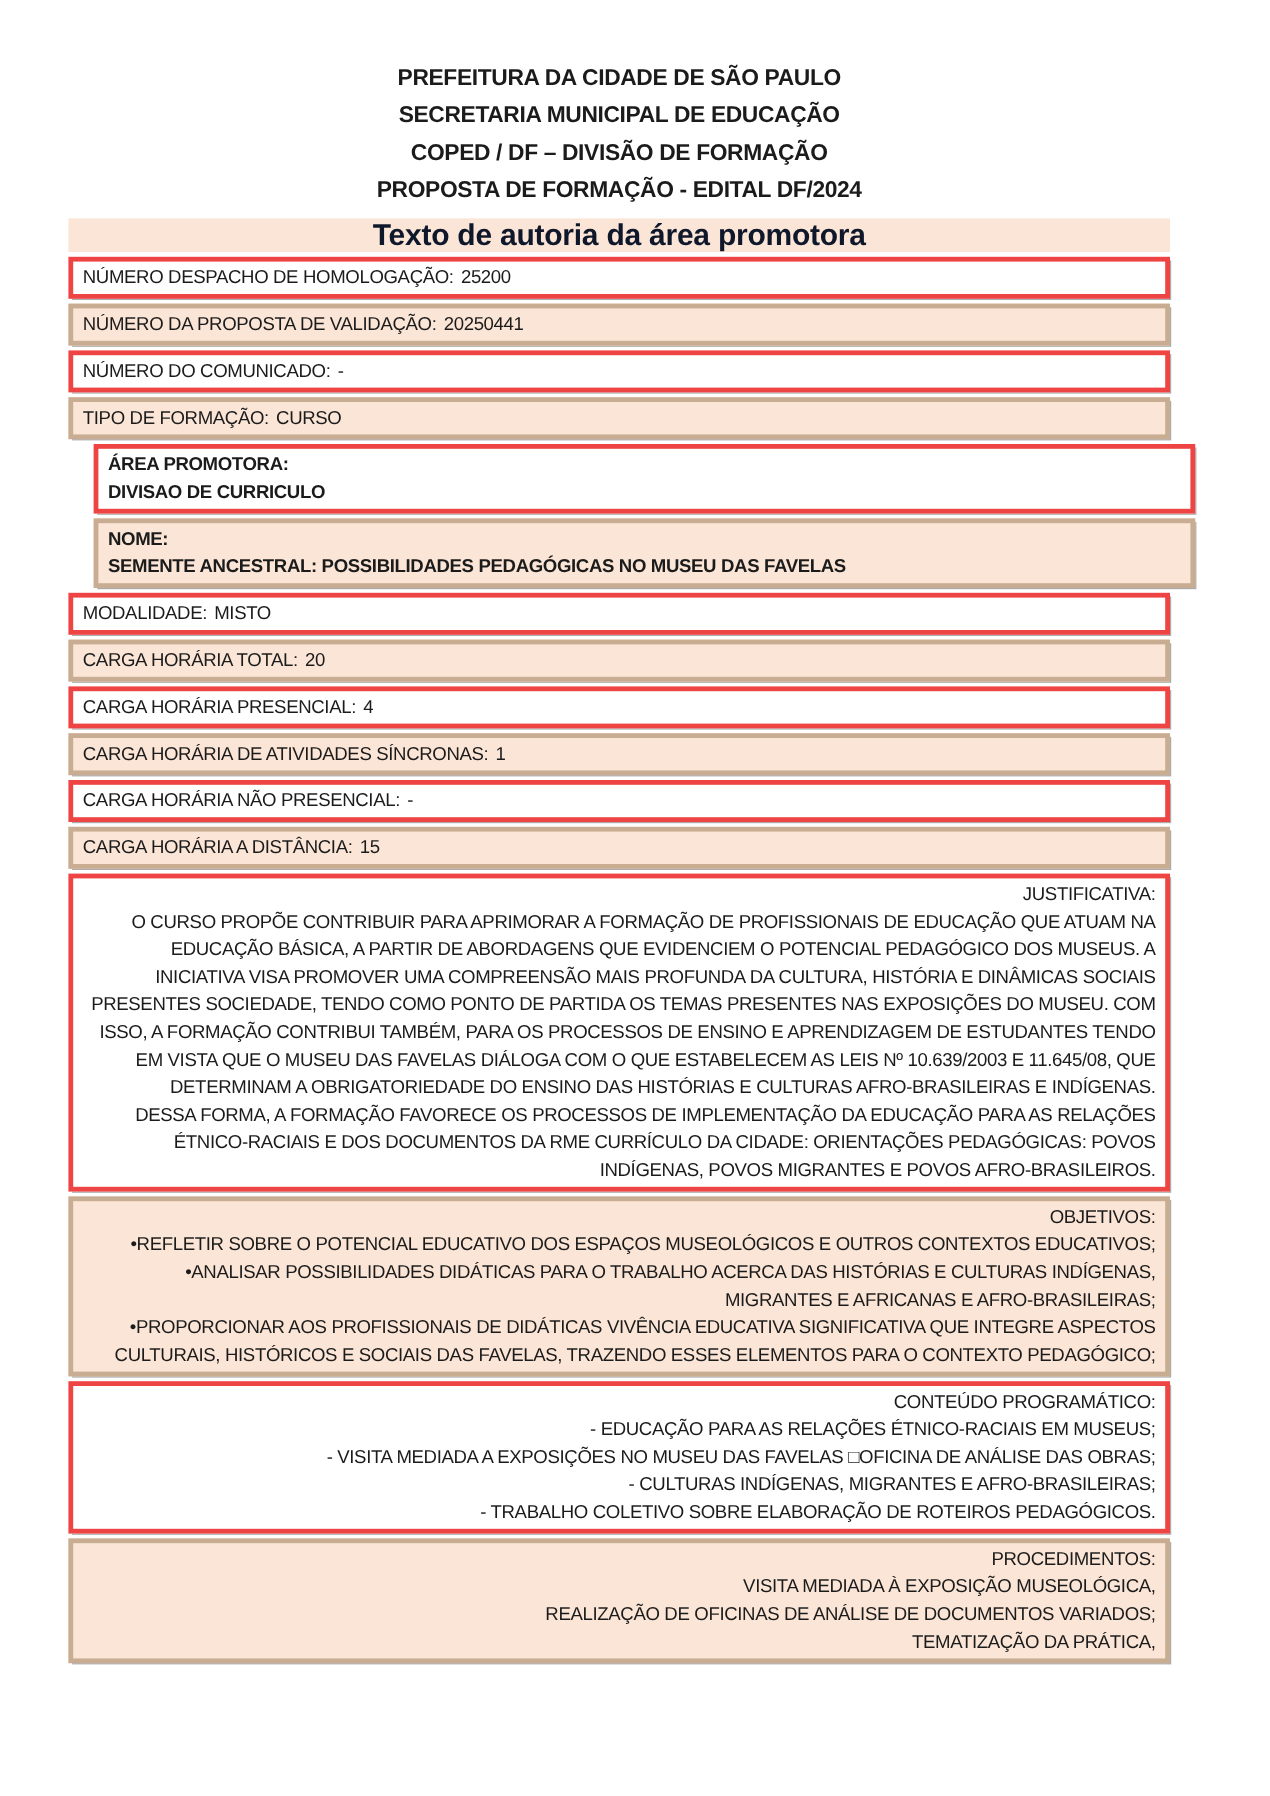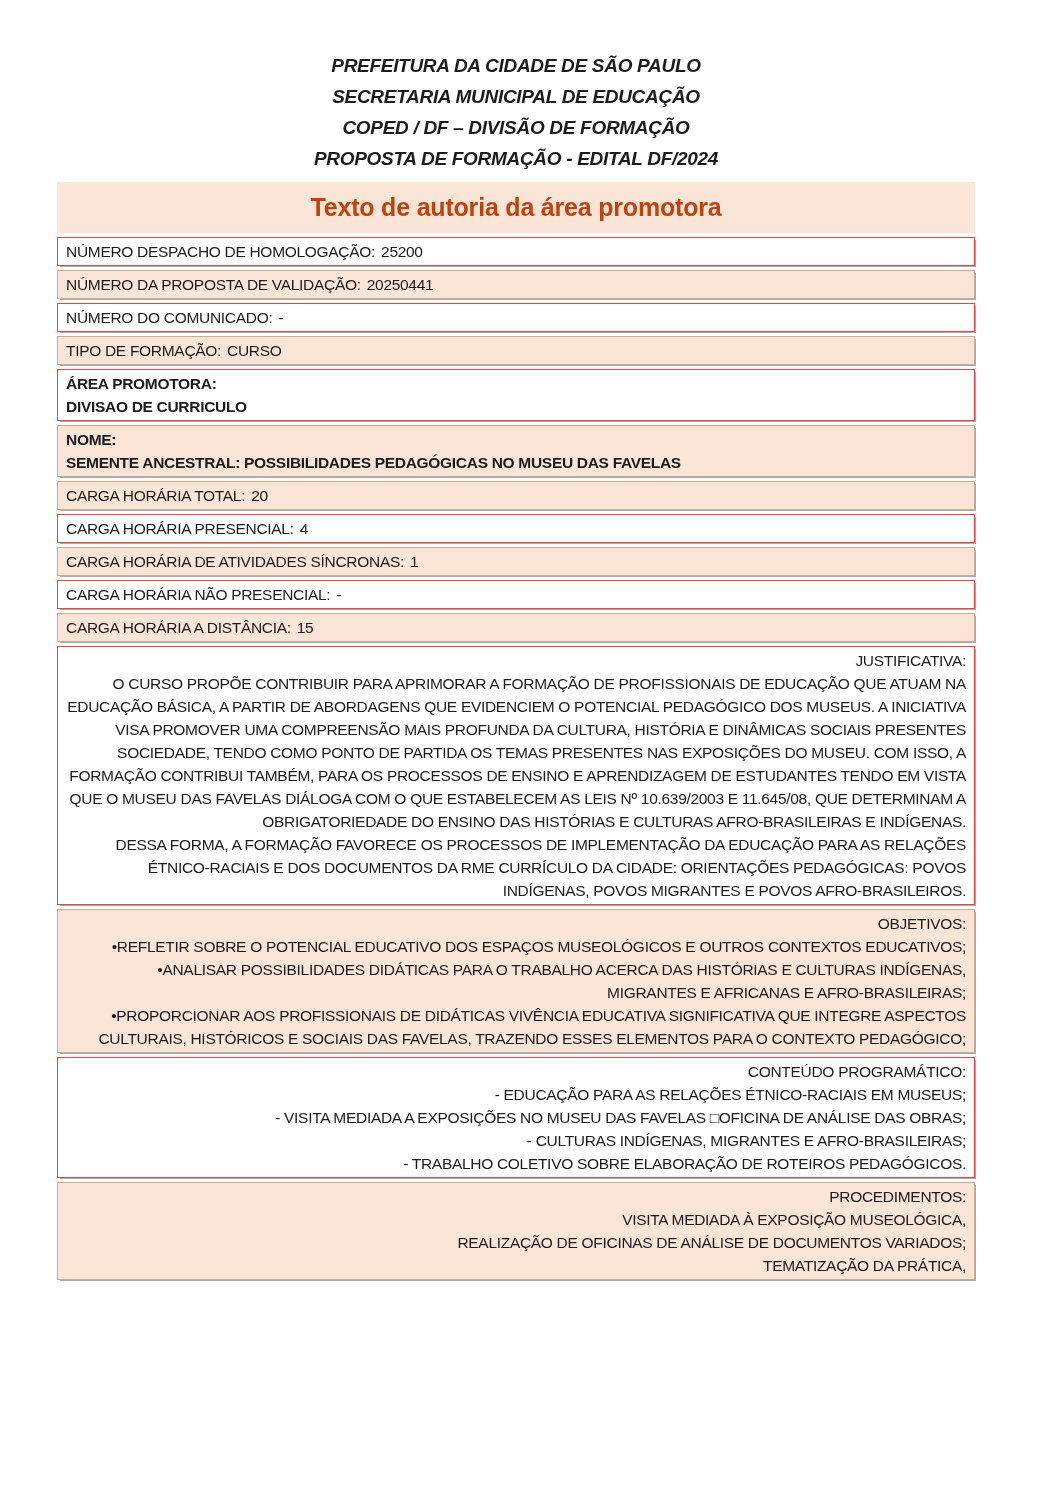--- a/index.html
+++ b/index.html
@@ -18,49 +18,48 @@
     overflow:hidden;
   }
   
   .doc-header .h-line {
     text-align:center;
     font-weight:bold;
     font-size:19px;
     line-height:31px;
     letter-spacing:-0.3px;
     white-space:nowrap;
-    font-style:italic;
   }
   
   .banner {
     margin-top:8px;
-    height:51px;
+    height:28px;
     background:#fbe5d6;
     display:flex; align-items:center; justify-content:center;
     font-weight:bold;
     font-size:25px;
-    color:#c2410c;
+    color:#0f172a;
     letter-spacing:-0.2px;
   }
   
   .row {
     margin-top:4px;
-    border:1px solid #ef4444;
+    border:4px solid #ef4444;
     box-shadow:2px 2px 0 -1px #ababab;
     background:#ffffff;
     padding:2px 8px;
     font-size:15.5px;
     line-height:23px;
     letter-spacing:-0.3px;
   }
   .row.peach {
     background:#fbe5d6;
     border-color:#c9ad92;
   }
-  .row.bold { font-weight:bold; }
+  .row.bold { font-weight:bold;margin-left:21px; }
   .row .val { margin-left:6px; }
   .section .sec-line { min-height:23px;text-align:right; }
   .row, .banner, .doc-header { width:918px; }
 </style>
 </head>
 <body>
 
 <div class="page">
 
   <div class="doc-header">
@@ -93,20 +92,23 @@
   <div class="row bold">
     <div>ÁREA PROMOTORA:</div>
     <div>DIVISAO DE CURRICULO</div>
   </div>
 
   <div class="row peach bold">
     <div>NOME:</div>
     <div>SEMENTE ANCESTRAL: POSSIBILIDADES PEDAGÓGICAS NO MUSEU DAS FAVELAS</div>
   </div>
 
+  <div class="row">
+    <span class="lbl">MODALIDADE:</span><span class="val">MISTO</span>
+  </div>
 
   <div class="row peach">
     <span class="lbl">CARGA HORÁRIA TOTAL:</span><span class="val">20</span>
   </div>
 
   <div class="row">
     <span class="lbl">CARGA HORÁRIA PRESENCIAL:</span><span class="val">4</span>
   </div>
 
   <div class="row peach">

